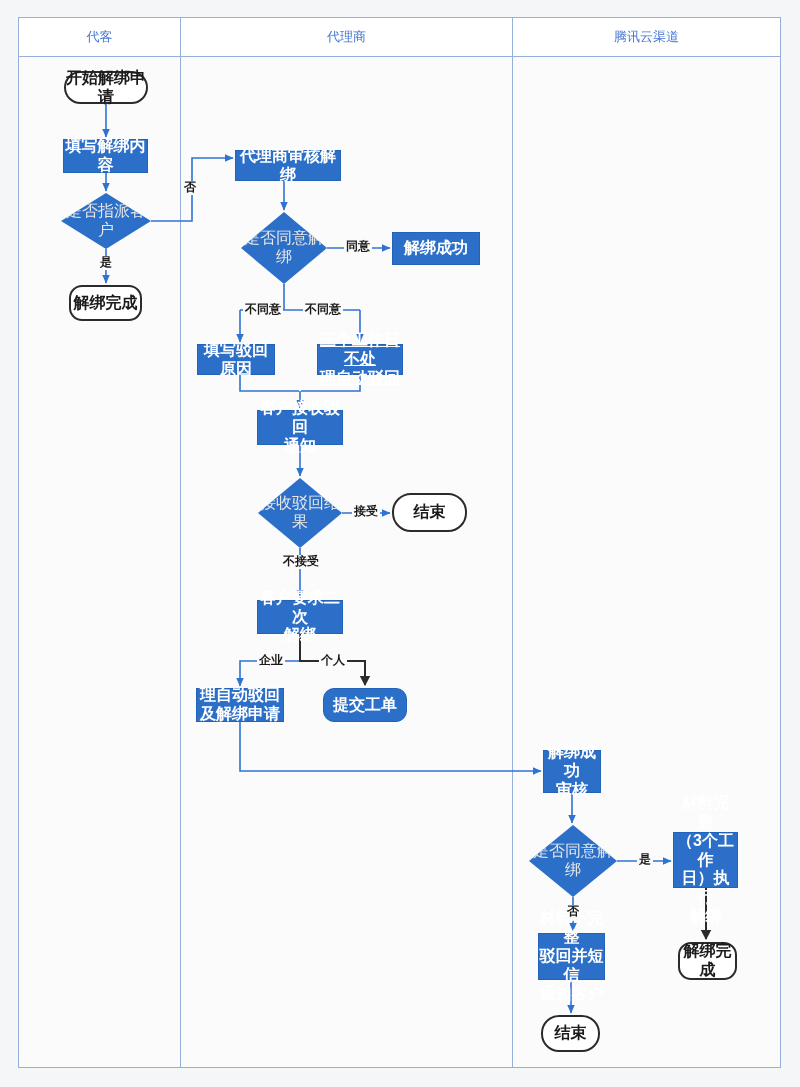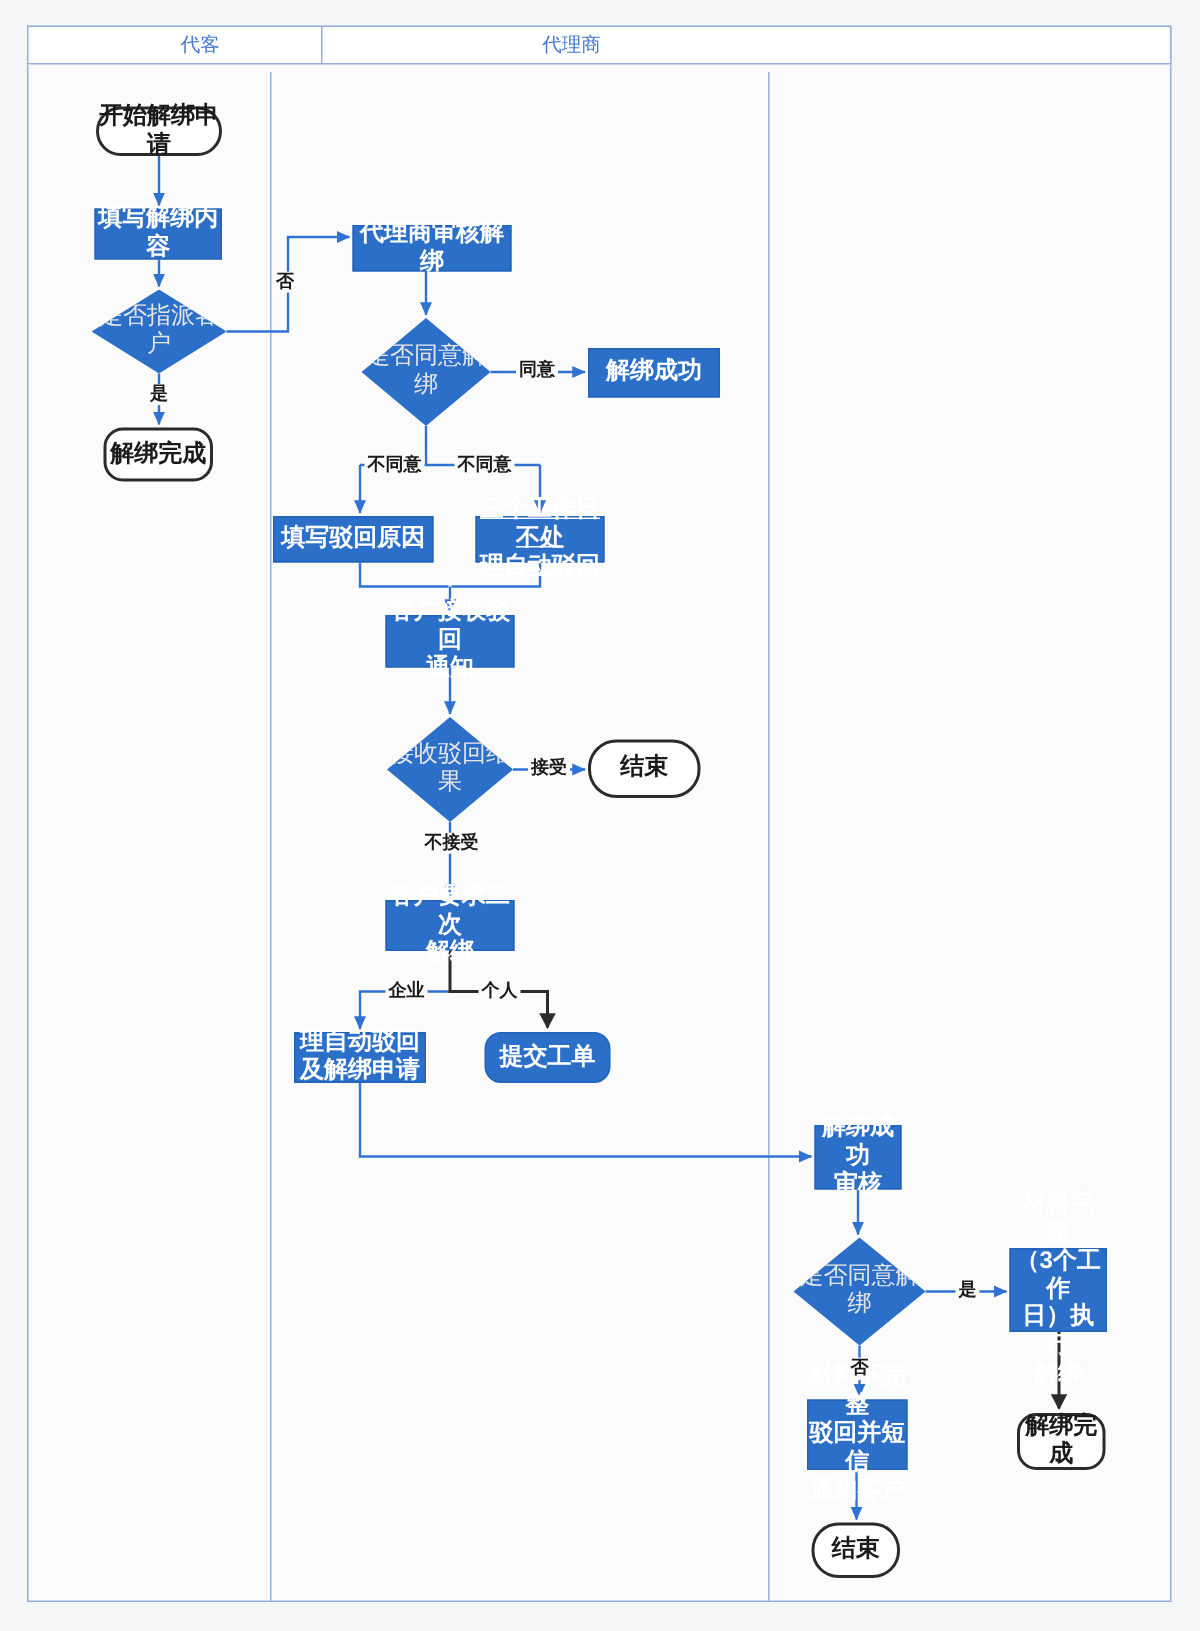--- a/index.html
+++ b/index.html
@@ -10,21 +10,21 @@
     --node_fill:#2b6fc8;
     --node_border:#2263ba;
     --connector_blue:#2f73d2;
     --connector_dark:#2b2b2b;
     --terminator_border:#2b2b2b;
   }
   *{margin:0;padding:0;box-sizing:border-box;}
   body{background:var(--page_bg);font-family:"Liberation Sans",sans-serif;}
   .stage{position:relative;width:800px;height:1087px;background:var(--page_bg);overflow:hidden;}
   .frame{position:absolute;left:18px;top:17px;width:763px;height:1051px;border:1px solid var(--lane_border);background:var(--canvas_bg);}
-  .header-row{position:absolute;left:18px;top:17px;width:763px;height:26px;display:flex;background:#ffffff;border:1px solid var(--lane_border);padding-left:34px;}
+  .header-row{position:absolute;left:18px;top:17px;width:763px;height:40px;display:flex;background:#ffffff;border:1px solid var(--lane_border);}
   .header-cell{display:flex;align-items:center;justify-content:center;font-size:13px;color:var(--header_text);border-right:1px solid var(--lane_border);height:100%;}
   .header-cell:last-child{border-right:none;}
   .hc1{width:162px;}.hc2{width:332px;}.hc3{flex:1;}
   .lane-divider{position:absolute;top:48px;width:1px;height:1020px;background:var(--lane_border);}
   .connectors{position:absolute;left:0;top:0;pointer-events:none;}
   .node{position:absolute;display:flex;align-items:center;justify-content:center;text-align:center;
         font-size:16px;line-height:1.18;white-space:pre-line;}
   .process{background:var(--node_fill);border:1px solid var(--node_border);color:#ffffff;font-weight:600;}
   .decision{background:var(--node_fill);color:#e5e5e5;font-weight:400;
         clip-path:polygon(50% 0,100% 50%,50% 100%,0 50%);}
@@ -37,20 +37,21 @@
 
 <div class="stage">
 
   <div class="frame"></div>
   <div class="lane-divider" style="left:180px;"></div>
   <div class="lane-divider" style="left:512px;"></div>
 
   <div class="header-row">
     <div class="header-cell hc1">代客</div>
     <div class="header-cell hc2">代理商</div>
+    <div class="header-cell hc3">腾讯云渠道</div>
   </div>
 
   <svg class="connectors" width="800" height="1087">
     <defs>
       <marker id="arrow-blue" markerUnits="userSpaceOnUse" markerWidth="10" markerHeight="10" refX="8.5" refY="5" orient="auto">
         <path d="M0,1 L9,5 L0,9 Z" fill="#2f73d2"></path>
       </marker>
       <marker id="arrow-dark" markerUnits="userSpaceOnUse" markerWidth="12" markerHeight="12" refX="9.5" refY="5.5" orient="auto">
         <path d="M0,0 L10.5,5.5 L0,11 Z" fill="#2b2b2b"></path>
       </marker>
@@ -87,21 +88,21 @@
 
   <div class="node terminator" style="left:64px;top:71px;width:84px;height:33px;border-radius:17px;">开始解绑申请</div>
   <div class="node process" style="left:63px;top:139px;width:85px;height:34px;">填写解绑内
 容</div>
   <div class="node decision" style="left:61px;top:193px;width:90px;height:56px;">是否指派客户</div>
   <div class="node terminator" style="left:69px;top:285px;width:73px;height:36px;border-radius:13px;">解绑完成</div>
 
   <div class="node process" style="left:235px;top:150px;width:106px;height:31px;">代理商审核解绑</div>
   <div class="node decision" style="left:241px;top:212px;width:86px;height:72px;">是否同意解绑</div>
   <div class="node process" style="left:392px;top:232px;width:88px;height:33px;">解绑成功</div>
-  <div class="node process" style="left:182px;top:344px;width:107px;height:31px;">填写驳回原因</div>
+  <div class="node process" style="left:197px;top:344px;width:78px;height:31px;">填写驳回原因</div>
   <div class="node process" style="left:317px;top:344px;width:86px;height:31px;text-decoration:underline;">三个工作日不处
 理自动驳回</div>
   <div class="node process" style="left:257px;top:410px;width:86px;height:35px;">客户接收驳回
 通知</div>
   <div class="node decision" style="left:258px;top:478px;width:84px;height:70px;">接收驳回结果</div>
   <div class="node terminator" style="left:392px;top:493px;width:75px;height:39px;border-radius:19px;">结束</div>
   <div class="node process" style="left:257px;top:600px;width:86px;height:34px;">客户要求二次
 解绑</div>
   <div class="node process" style="left:196px;top:688px;width:88px;height:34px;">理自动驳回
 及解绑申请</div>

